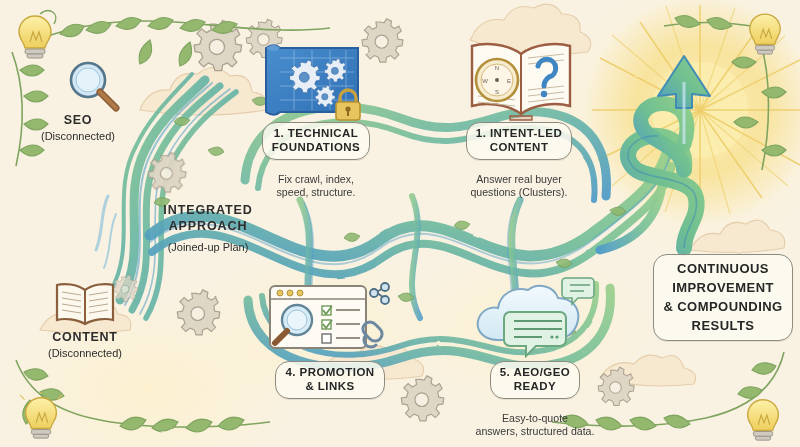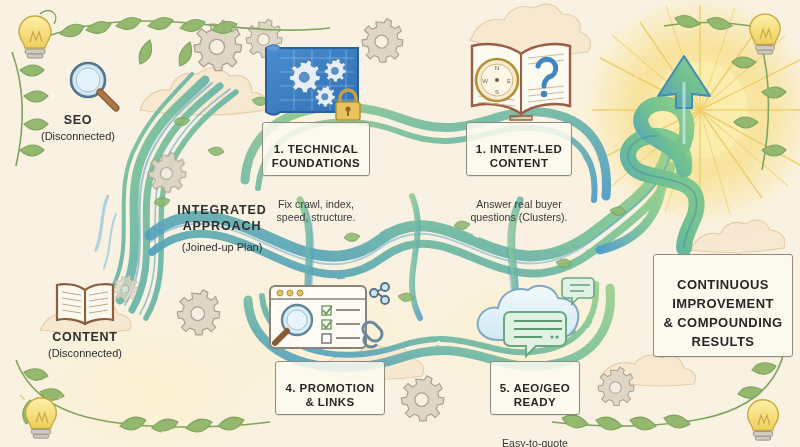--- a/index.html
+++ b/index.html
@@ -16,34 +16,34 @@
   
   .node{
     position:absolute;
     text-align:center;
     color:#2b2b2b;
   }
   .node .title-box{
     display:inline-block;
     border:1.6px solid #8d8a80;
     background:rgba(253,250,240,0.86);
-    border-radius:3px;
-    padding:20px 9px 5px 9px;
+    border-radius:14px;
+    padding:4px 9px 5px 9px;
     box-shadow:0 1px 0 rgba(0,0,0,0.08);
   }
   .node .title{
     font-size:11.5px;
     font-weight:700;
     letter-spacing:.45px;
     line-height:13.5px;
     white-space:pre-line;
     color:#262626;
   }
   .node .desc{
-    margin-top:22px;
+    margin-top:13px;
     font-size:10.6px;
     line-height:13px;
     white-space:pre-line;
     color:#3a3a3a;
   }
 
   .sidelabel{
     position:absolute;
     text-align:center;
     color:#2d2d2d;
@@ -386,21 +386,21 @@
         <line x1="37" y1="27" x2="56" y2="24"></line>
           <line x1="37" y1="33" x2="56" y2="30"></line>
       </g>
     </svg>
   </div>
   <div class="sidelabel" style="left:15px;top:330px;width:140px;">
     <div class="l1">CONTENT</div>
     <div class="l2">(Disconnected)</div>
   </div>
 
-  <div class="centerlabel" style="left:138px;top:203px;width:168px;">
+  <div class="centerlabel" style="left:124px;top:203px;width:168px;">
     <div class="c1">INTEGRATED
 APPROACH</div>
     <div class="c2">(Joined-up Plan)</div>
   </div>
 
   <div class="icon-wrap" style="left:258px;top:42px;">
     <svg width="110" height="80" viewBox="0 0 110 80">
       <path d="M8 6 C14 2 18 2 22 6 L100 6 L100 70 L22 70 C18 74 14 74 8 70 Z" fill="url(#blueprintG)" stroke="#2a5f9e" stroke-width="2"></path>
       <path d="M8 6 C14 2 18 2 22 6 C18 10 14 10 8 6 Z" fill="#5f9cd6"></path>
       <g stroke="#b7d6f2" stroke-width="0.8" opacity="0.55">

